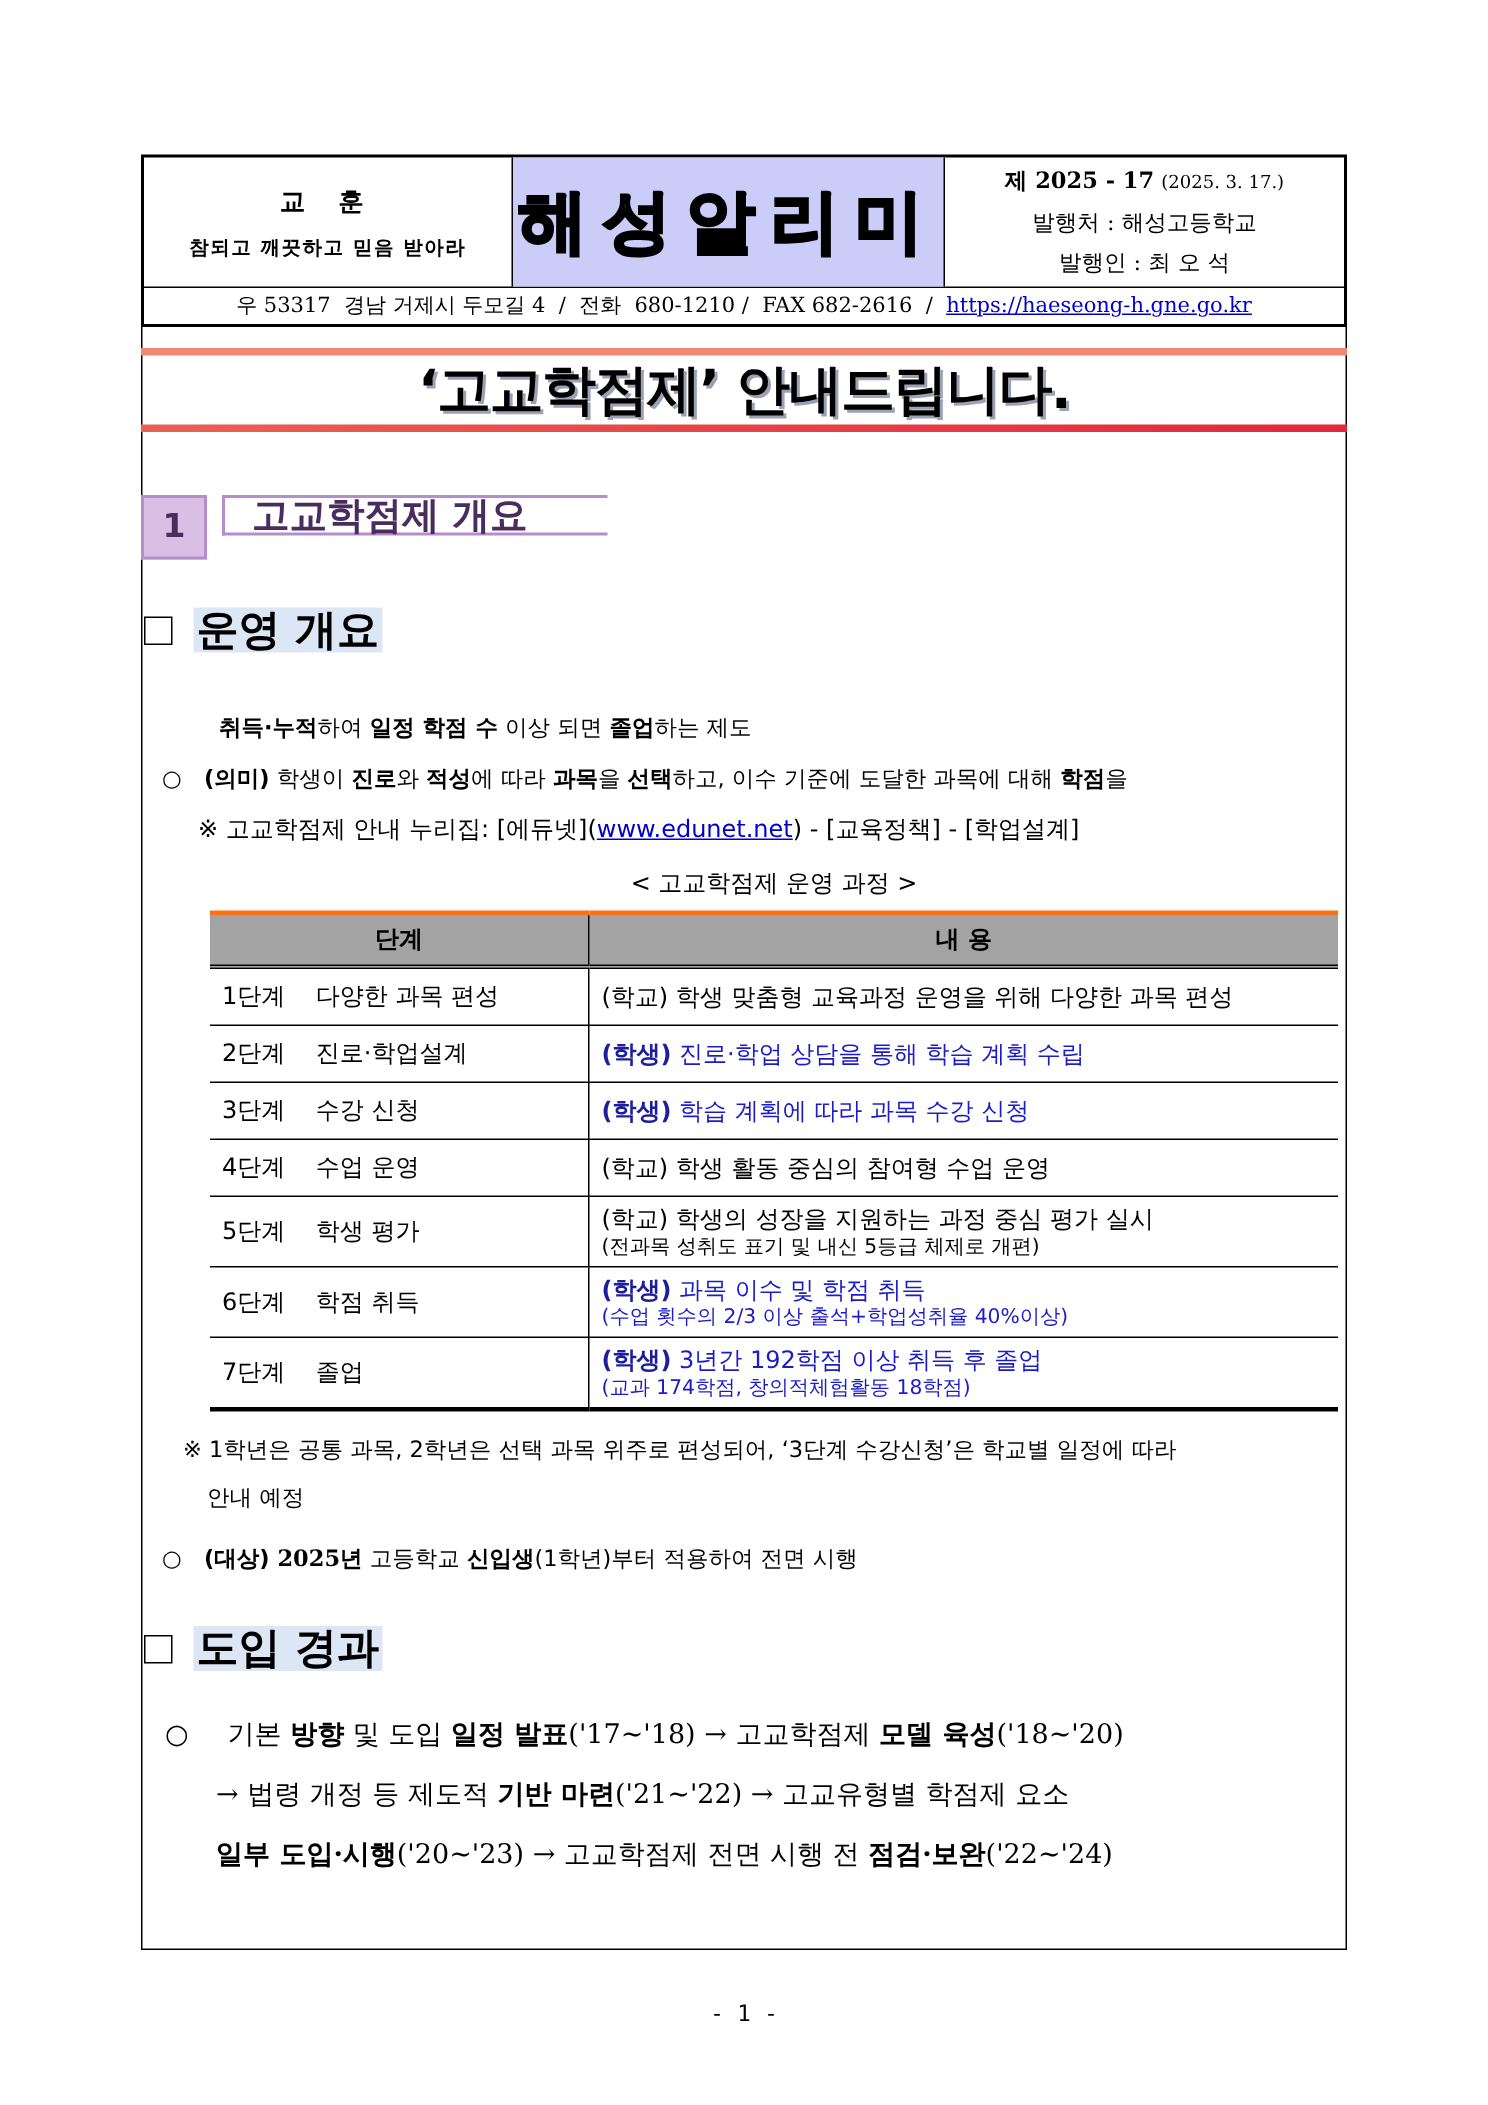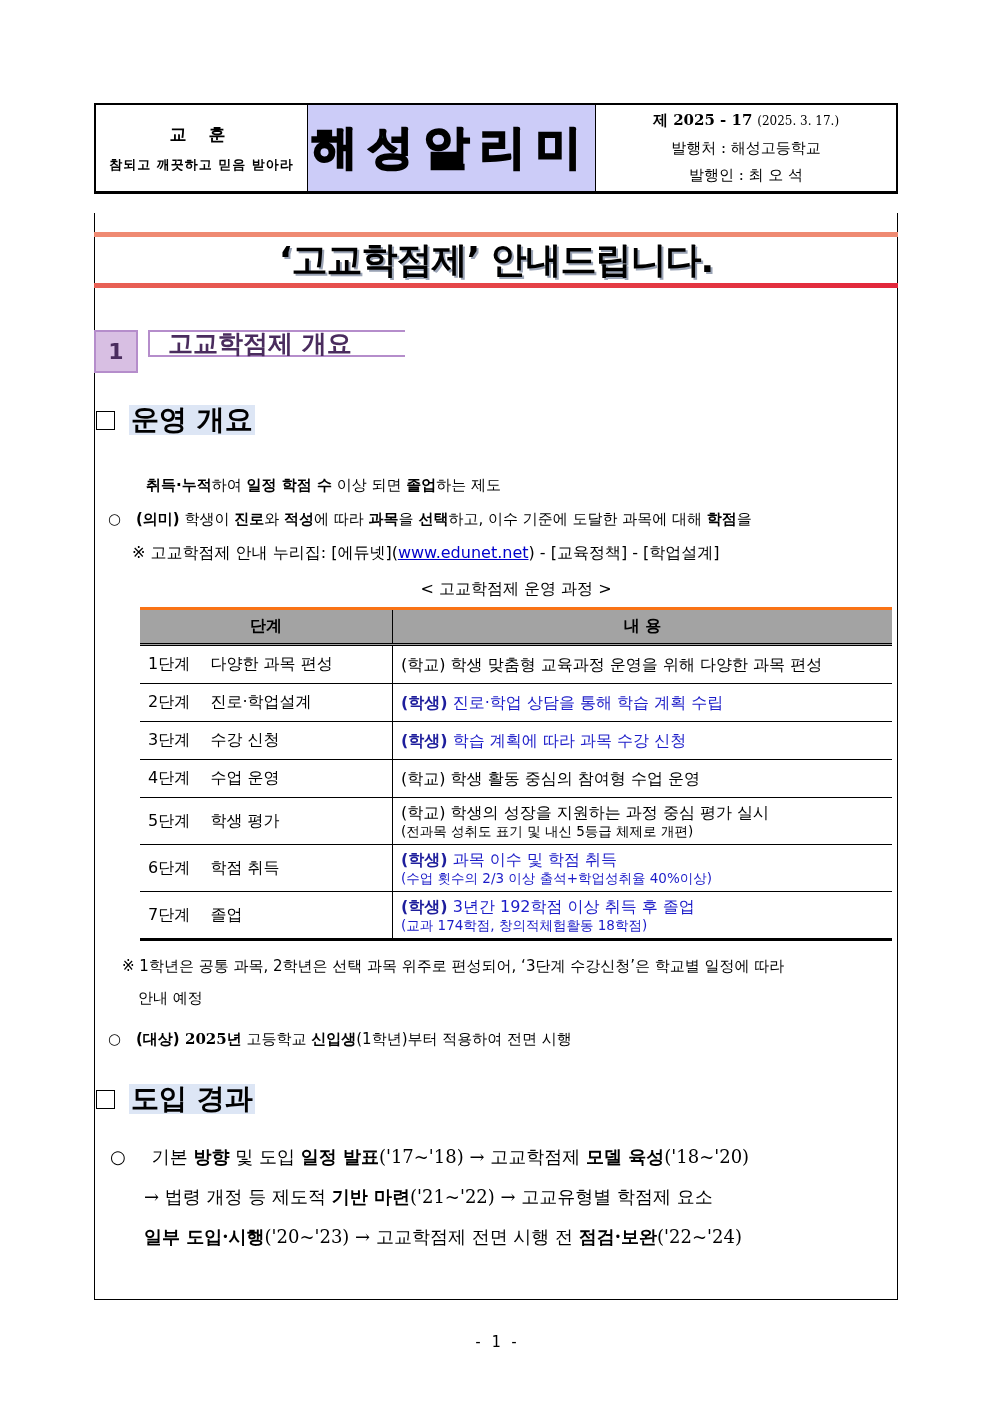--- a/index.html
+++ b/index.html
@@ -1,21 +1,21 @@
 <!DOCTYPE html>
 <html><head>
 <meta charset="utf-8">
 <style>
   html, body { margin: 0; padding: 0; background: #ffffff; }
   body { width: 992px; height: 1403px; position: relative; font-family: "DejaVu Sans", "Liberation Sans", sans-serif; color: #000; overflow: hidden; }
 
   
   .masthead { position: absolute; left: 94px; top: 103px; width: 804px; border: 2px solid #000; box-sizing: border-box; }
   .mast-row { display: flex; height: 86px; border-bottom: 1px solid #000; }
-  .mast-motto { width: 212px; border-right: 1px solid #000; box-sizing: border-box; display: flex; flex-direction: column; align-items: center; justify-content: center; }
+  .mast-motto { width: 246px; border-right: 1px solid #000; box-sizing: border-box; display: flex; flex-direction: column; align-items: center; justify-content: center; }
   .motto-title { font-family: "DejaVu Serif", serif; font-weight: bold; font-size: 17px; letter-spacing: 8px; margin-bottom: 10px; }
   .motto-text { font-family: "DejaVu Serif", serif; font-weight: bold; font-size: 13px; letter-spacing: 1px; }
   .mast-title { width: 288px; background: #ccccf8; border-right: 1px solid #000; box-sizing: border-box; display: flex; align-items: center; justify-content: center; }
   .mast-title span { font-family: "DejaVu Serif", serif; font-weight: 900; font-size: 46px; letter-spacing: 10px; color: #14532d; -webkit-text-stroke: 2px #000; }
   .mast-info { flex: 1; display: flex; flex-direction: column; align-items: center; justify-content: center; font-family: "DejaVu Serif", serif; font-size: 15px; line-height: 27px; }
   .mast-info .issue b { font-weight: bold; }
   .mast-info .issue small { font-size: 12px; }
   .mast-addr { height: 24px; display: flex; align-items: center; justify-content: center; font-family: "DejaVu Serif", serif; font-size: 14px; white-space: pre; }
   .mast-addr a { color: #0000cc; text-decoration: underline; }
 
@@ -70,20 +70,21 @@
     </div>
     <div class="mast-title">
       <span>해성알리미</span>
     </div>
     <div class="mast-info">
       <div class="issue"><b>제 2025 - 17</b> <small>(2025. 3. 17.)</small></div>
       <div>발행처 : 해성고등학교</div>
       <div>발행인 : 최 오 석</div>
     </div>
   </div>
+  <div class="mast-addr"><span>우 53317  경남 거제시 두모길 4  /  전화  680-1210 /  FAX 682-2616  /  </span><a>https://haeseong-h.gne.go.kr</a></div>
 </div>
 
 <div class="frame"></div>
 
 <div class="banner-line-top"></div>
 <div class="banner-title">‘고교학점제’  안내드립니다.</div>
 <div class="banner-line-bottom"></div>
 
 <div class="sec-num">1</div>
 <div class="sec-title">고교학점제 개요</div>

